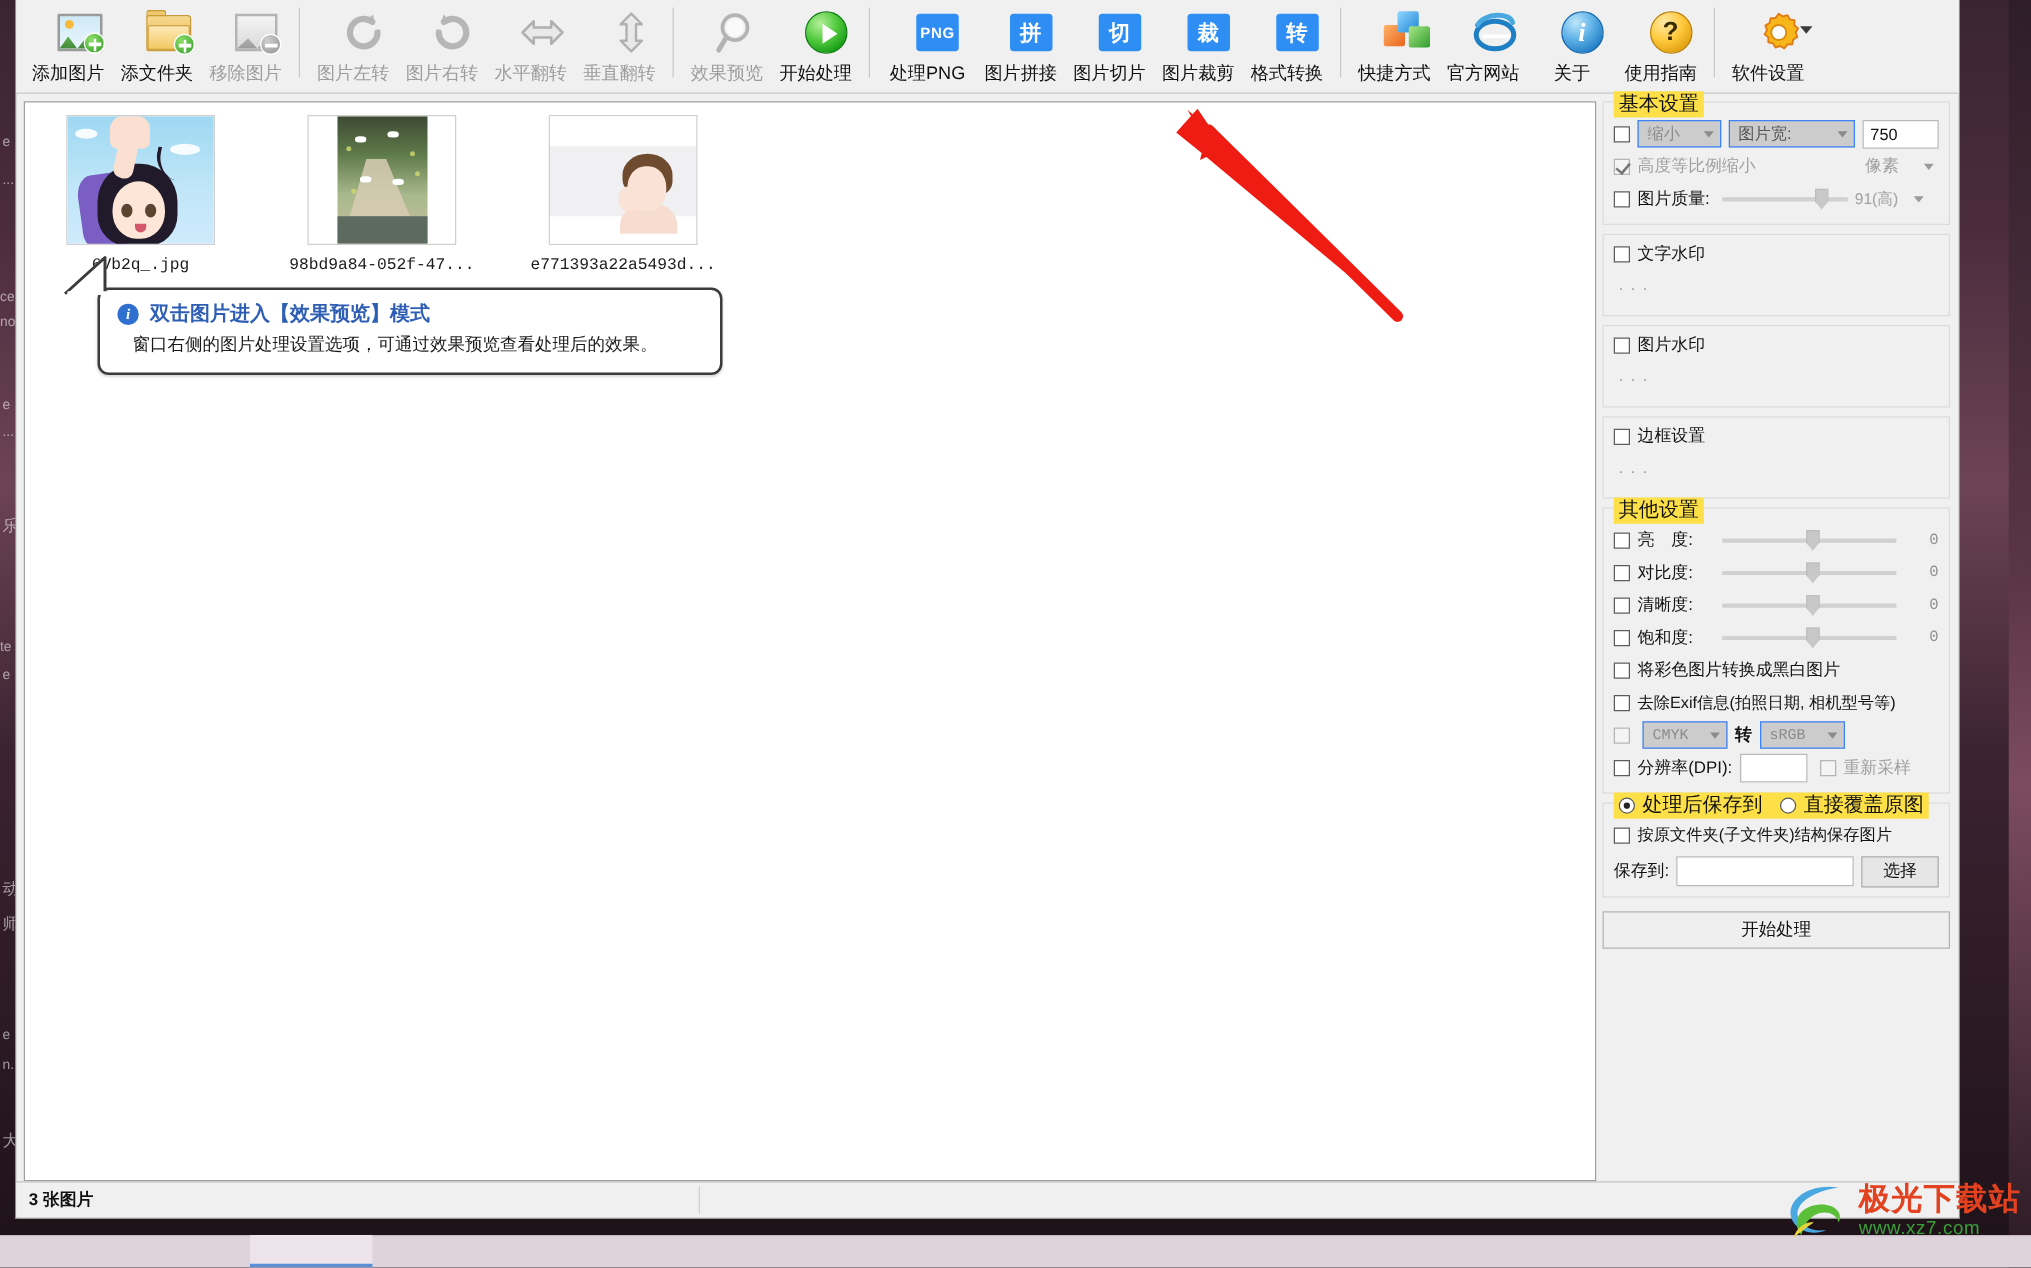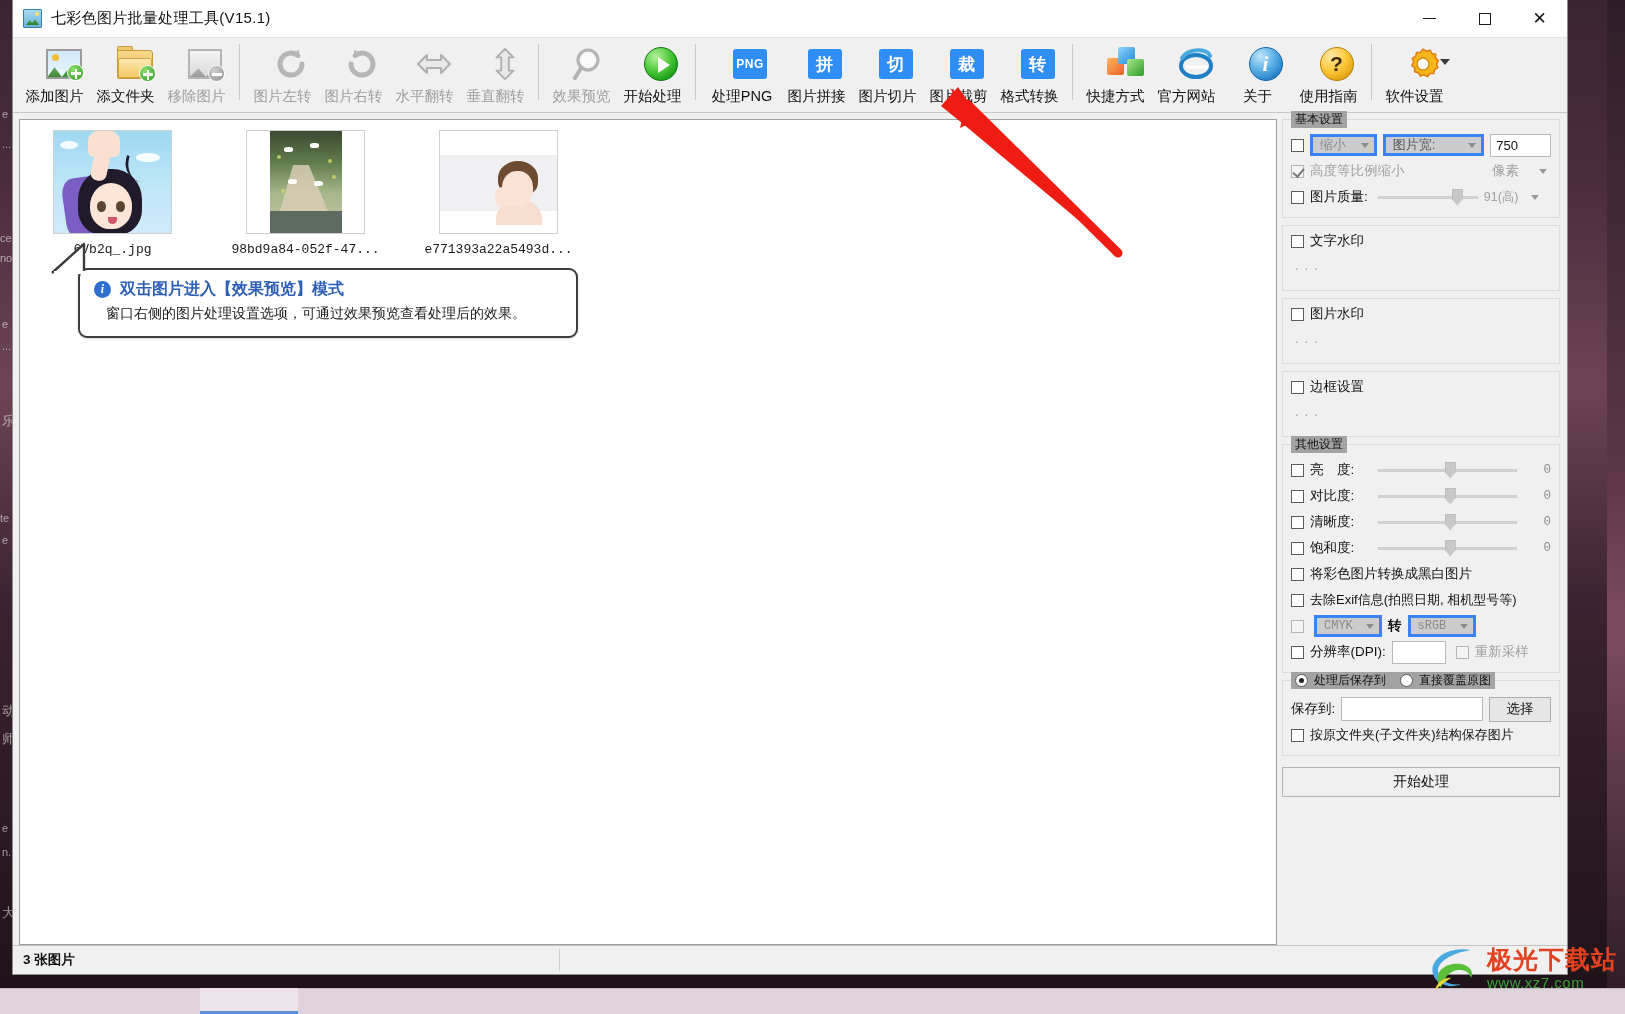--- a/index.html
+++ b/index.html
@@ -253,35 +253,35 @@
   
   #settings {
     width:278px; margin:6px 6px 0 5px; display:flex; flex-direction:column;
     font-size:13.5px; color:#111;
   }
   .group {
     border:1px solid #dcdcdc; background:#f0f0f0;
     margin-bottom:7px; padding:6px 8px 7px 8px; position:relative;
   }
   .group > .glabel {
-    position:absolute; top:-9px; left:8px; background:#a3a3a3; padding:0 4px;
-    font-size:12px; color:#111;
+    position:absolute; top:-9px; left:8px; background:#fde047; padding:0 4px;
+    font-size:16px; color:#111;
   }
   .grow { display:flex; align-items:center; height:26px; gap:6px; }
   .cb {
     width:13px;height:13px;border:1px solid #5c5c5c;background:#fff;flex:0 0 13px;
     display:inline-block; position:relative;
   }
   .cb.checked::after{content:"";position:absolute;left:3px;top:0px;width:5px;height:9px;
     border:solid #777;border-width:0 2px 2px 0;transform:rotate(40deg);}
   .cb.dis{border-color:#b5b5b5;background:#f4f4f4;}
   .lbl{white-space:nowrap;}
   .lbl.dis{color:#a0a0a0;}
   .combo{
-    height:22px; background:#cccccc; border:3px solid #3b82f6; color:#8b8b8b;
+    height:22px; background:#cccccc; border:1px solid #3b82f6; color:#8b8b8b;
     display:flex;align-items:center;justify-content:space-between;padding:0 5px 0 7px;
     font-size:13px;
   }
   .combo .cv{white-space:nowrap;}
   .caret{width:0;height:0;border-left:4px solid transparent;border-right:4px solid transparent;
     border-top:5px solid #8b8b8b;margin-left:6px;}
   .txtbox{height:23px;background:#fff;border:1px solid #b9b9b9;display:flex;align-items:center;
     padding:0 5px;font-size:13px;color:#111;}
   .slider{position:relative;height:18px;flex:1;display:flex;align-items:center;}
   .slider .track{width:100%;height:3px;background:#d2d2d2;border:1px solid #cfcfcf;}
@@ -339,35 +339,20 @@
 <div id="taskbar">
   <div class="tb-item"></div>
   <div class="tb-item"></div>
   <div class="tb-item tb-active"></div>
   <div class="tb-item" style="width:1100px"></div>
   <div class="tb-item"></div>
 </div>
 
 <div id="app-window">
 
-  <div id="titlebar">
-    <div id="title-icon"></div>
-    <div id="title-text">七彩色图片批量处理工具(V15.1)</div>
-    <div id="win-buttons">
-      <div class="win-btn">
-          <span class="glyph-min"></span>
-        </div>
-      <div class="win-btn">
-          <span class="glyph-max"></span>
-        </div>
-      <div class="win-btn close">
-          <span class="glyph-close">✕</span>
-        </div>
-    </div>
-  </div>
 
   <div id="toolbar">
 
     <div class="tb-btn">
       <div class="tb-ico">
         <div class="ico-addimg">
             <i class="sun"></i>
             <i class="hill"></i>
             <span class="plusbadge"></span>
           </div>
@@ -770,33 +755,33 @@
       </div>
 
       <div class="group" style="padding-top:12px">
         <div class="glabel" style="display:flex;align-items:center;gap:6px;">
           <span class="radio sel"></span>
           <span>处理后保存到</span>
           <span class="radio" style="margin-left:8px"></span>
           <span>直接覆盖原图</span>
         </div>
 
+        <div class="grow">
+          <span class="cb"></span>
+          <span class="lbl" style="font-size:13px">按原文件夹(子文件夹)结构保存图片</span>
+        </div>
+
         <div class="grow" style="margin-top:3px">
           <span class="lbl">保存到:</span>
           <span class="txtbox" style="flex:1;height:24px">
             <span></span>
           </span>
           <span class="btn" style="width:62px">
             <span>选择</span>
           </span>
-        </div>
-
-        <div class="grow">
-          <span class="cb"></span>
-          <span class="lbl" style="font-size:13px">按原文件夹(子文件夹)结构保存图片</span>
         </div>
       </div>
 
       <div id="start-btn">
         <span>开始处理</span>
       </div>
     </div>
   </div>
 
   <div id="statusbar">

